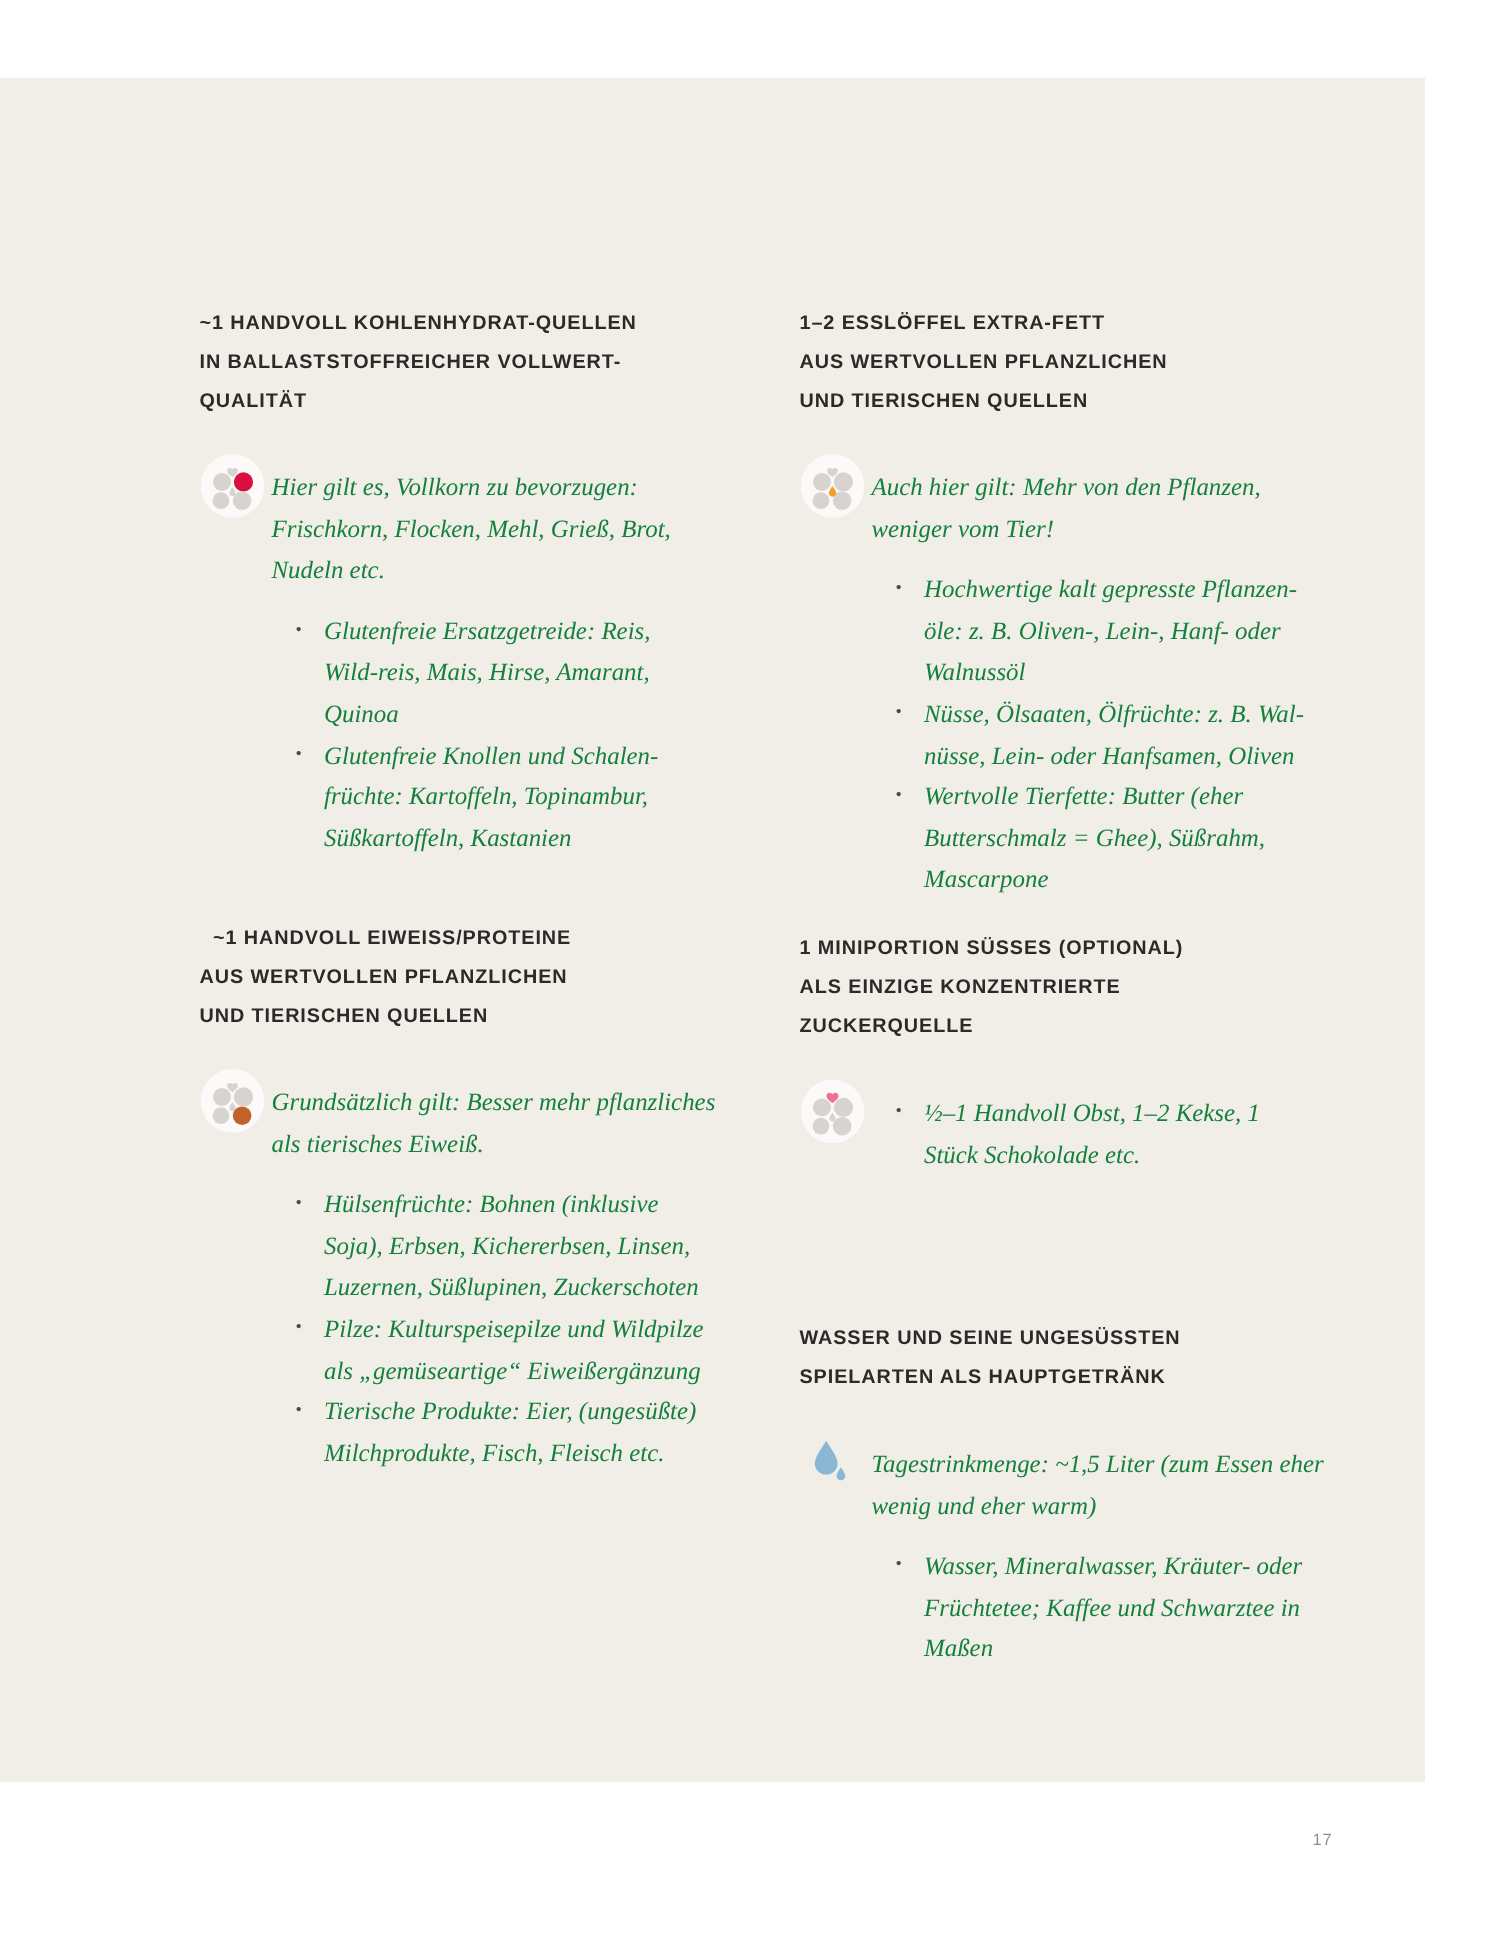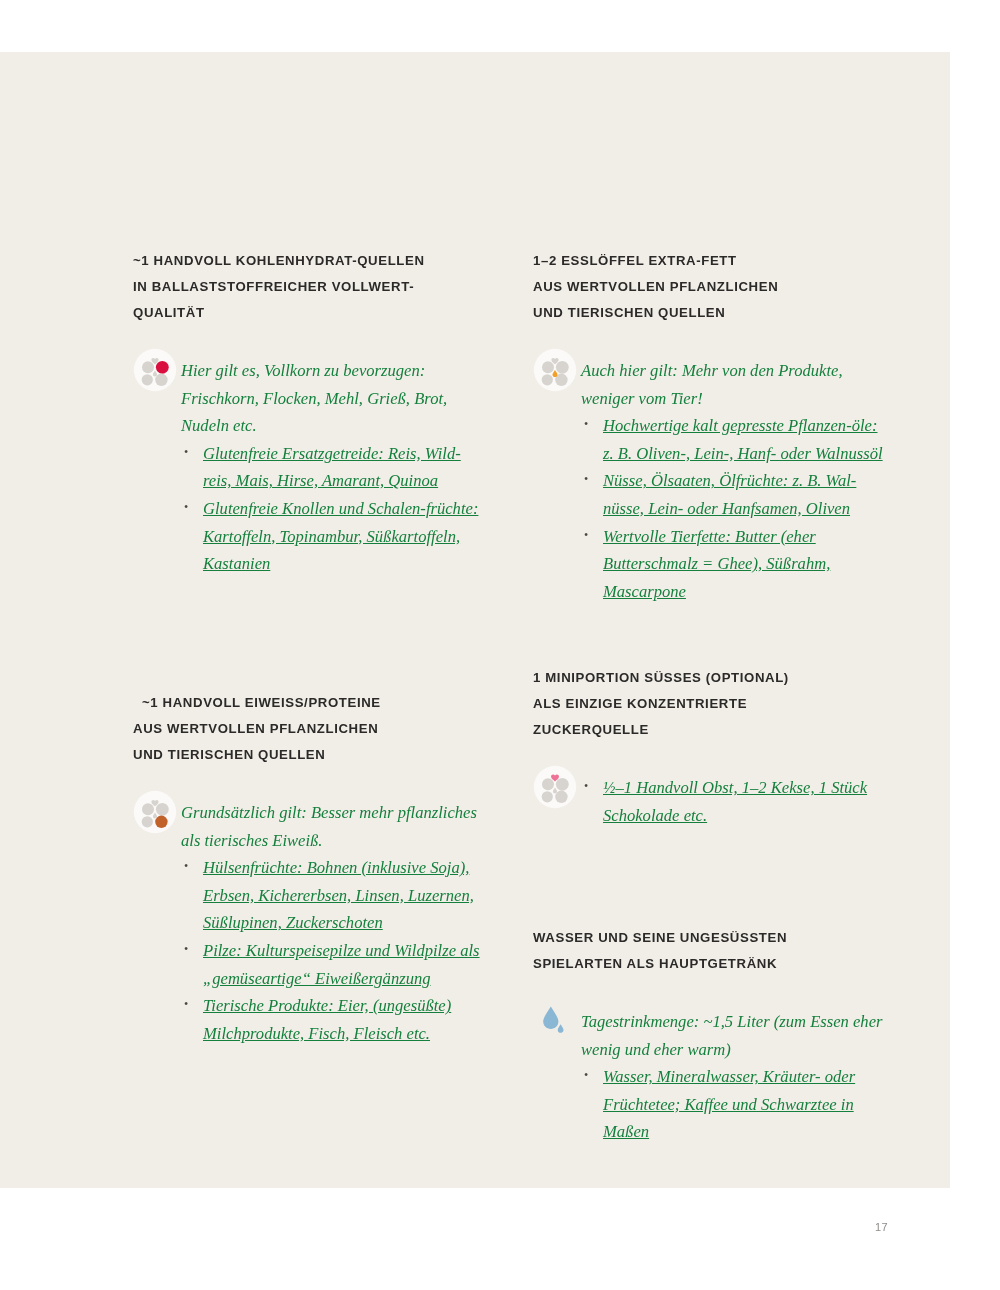--- a/index.html
+++ b/index.html
@@ -50,21 +50,20 @@
 
   .block-heading {
     font-family: "Liberation Sans", sans-serif;
     font-size: 13.2px;
     font-weight: 700;
     letter-spacing: 0.62px;
     line-height: 26px;
     color: #2b2a28;
     text-transform: uppercase;
     white-space: pre-line;
-    margin-top: 46px;
   }
   .block-heading.indented { text-indent: 9px; }
 
   .block-body {
     position: relative;
     margin-top: 31px;
     padding-left: 48px;
   }
 
   .icon-slot {
@@ -78,21 +77,21 @@
   .lead, .bullets { 
     font-family: "Liberation Serif", serif;
     font-style: italic;
     font-size: 16.6px;
     line-height: 27.6px;
     color: #15803d;
   }
 
   .lead { margin: 0; }
 
-  .bullets { list-style: none; margin: 0; padding: 0; text-decoration: underline; }
+  .bullets { list-style: none; margin: 13px; padding: 0; }
   .bullets li {
     position: relative;
     padding-left: 22px;
   }
   .bullets li::before {
     content: "\2022";
     position: absolute;
     left: 3px;
     top: -1px;
     font-size: 12px;
@@ -132,21 +131,21 @@
           </svg>
         </span>
         <p class="lead">Hier gilt es, Vollkorn zu bevorzugen: Frischkorn, Flocken, Mehl, Grieß, Brot, Nudeln etc.</p>
         <ul class="bullets">
           <li>Glutenfreie Ersatzgetreide: Reis, Wild-reis, Mais, Hirse, Amarant, Quinoa</li>
           <li>Glutenfreie Knollen und Schalen-früchte: Kartoffeln, Topinambur, Süßkartoffeln, Kastanien</li>
         </ul>
       </div>
     </div>
 
-    <div class="block" style="top:592px">
+    <div class="block" style="top:560px">
       <div class="block-heading indented">~1 Handvoll Eiweiss/Proteine
 aus wertvollen pflanzlichen
 und tierischen Quellen</div>
       <div class="block-body">
         <span class="icon-slot">
           <svg class="plate" width="44" height="44" viewBox="0 0 44 44">
             <circle cx="22" cy="22" r="21.2" fill="#fbfaf8"></circle>
             <circle cx="15.0" cy="19.3" r="6.0" fill="#d7d4cf"></circle>
             <circle cx="29.3" cy="19.3" r="6.4" fill="#d7d4cf"></circle>
             <circle cx="14.3" cy="31.8" r="5.6" fill="#d7d4cf"></circle>
@@ -177,21 +176,21 @@
           <svg class="plate" width="44" height="44" viewBox="0 0 44 44">
             <circle cx="22" cy="22" r="21.2" fill="#fbfaf8"></circle>
             <circle cx="15.0" cy="19.3" r="6.0" fill="#d7d4cf"></circle>
             <circle cx="29.3" cy="19.3" r="6.4" fill="#d7d4cf"></circle>
             <circle cx="14.3" cy="31.8" r="5.6" fill="#d7d4cf"></circle>
             <circle cx="28.4" cy="31.8" r="6.2" fill="#d7d4cf"></circle>
             <path d="M22 11.0c-1.3-1.7-3.6-0.9-3.6 0.9 0 1.7 2.2 3.2 3.6 4.3 1.4-1.1 3.6-2.6 3.6-4.3 0-1.8-2.3-2.6-3.6-0.9z" fill="#d7d4cf"></path>
             <path d="M22 22.0c-1.3 2.0-2.5 3.5-2.5 4.7 0 1.4 1.1 2.4 2.5 2.4s2.5-1.0 2.5-2.4c0-1.2-1.2-2.7-2.5-4.7z" fill="#f2a028"></path>
           </svg>
         </span>
-        <p class="lead">Auch hier gilt: Mehr von den Produkte, weniger vom Tier!</p>
+        <p class="lead">Auch hier gilt: Mehr von den Pflanzen, weniger vom Tier!</p>
         <ul class="bullets">
           <li>Hochwertige kalt gepresste Pflanzen-öle: z. B. Oliven-, Lein-, Hanf- oder Walnussöl</li>
           <li>Nüsse, Ölsaaten, Ölfrüchte: z. B. Wal-nüsse, Lein- oder Hanfsamen, Oliven</li>
           <li>Wertvolle Tierfette: Butter (eher Butterschmalz = Ghee), Süßrahm, Mascarpone</li>
         </ul>
       </div>
     </div>
 
     <div class="block" style="top:567px">
       <div class="block-heading">1 Miniportion Süsses (optional)

